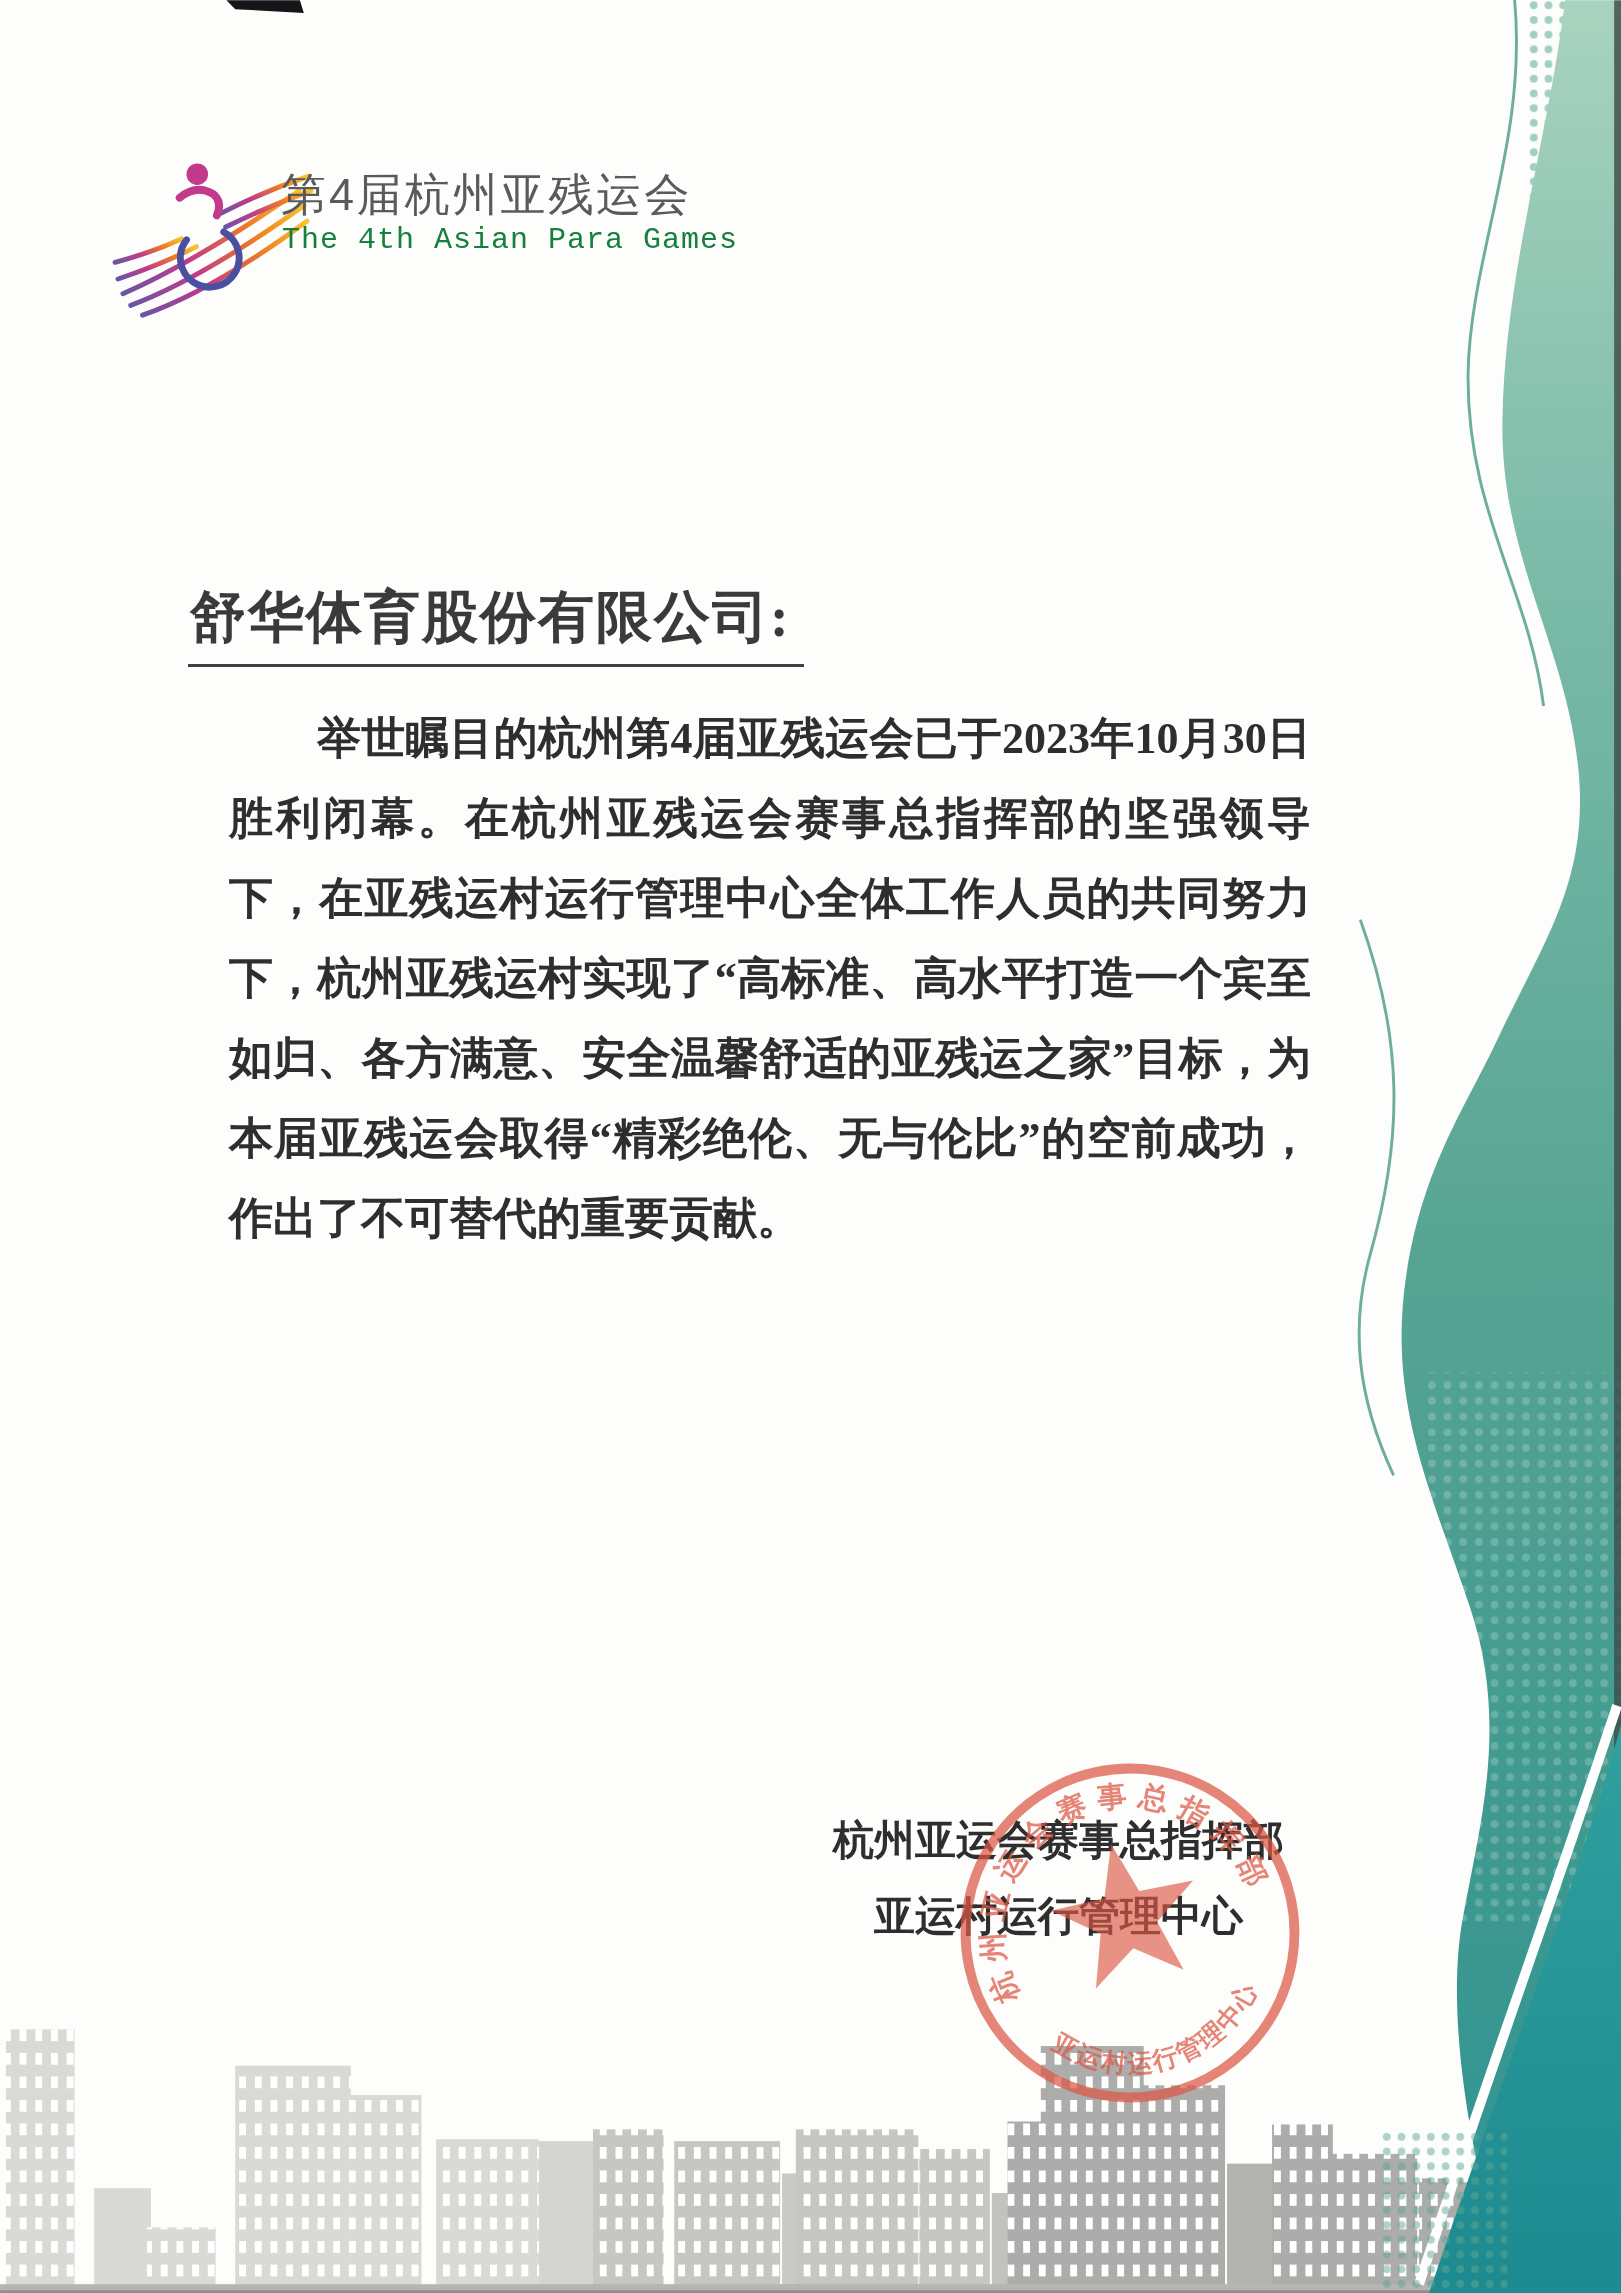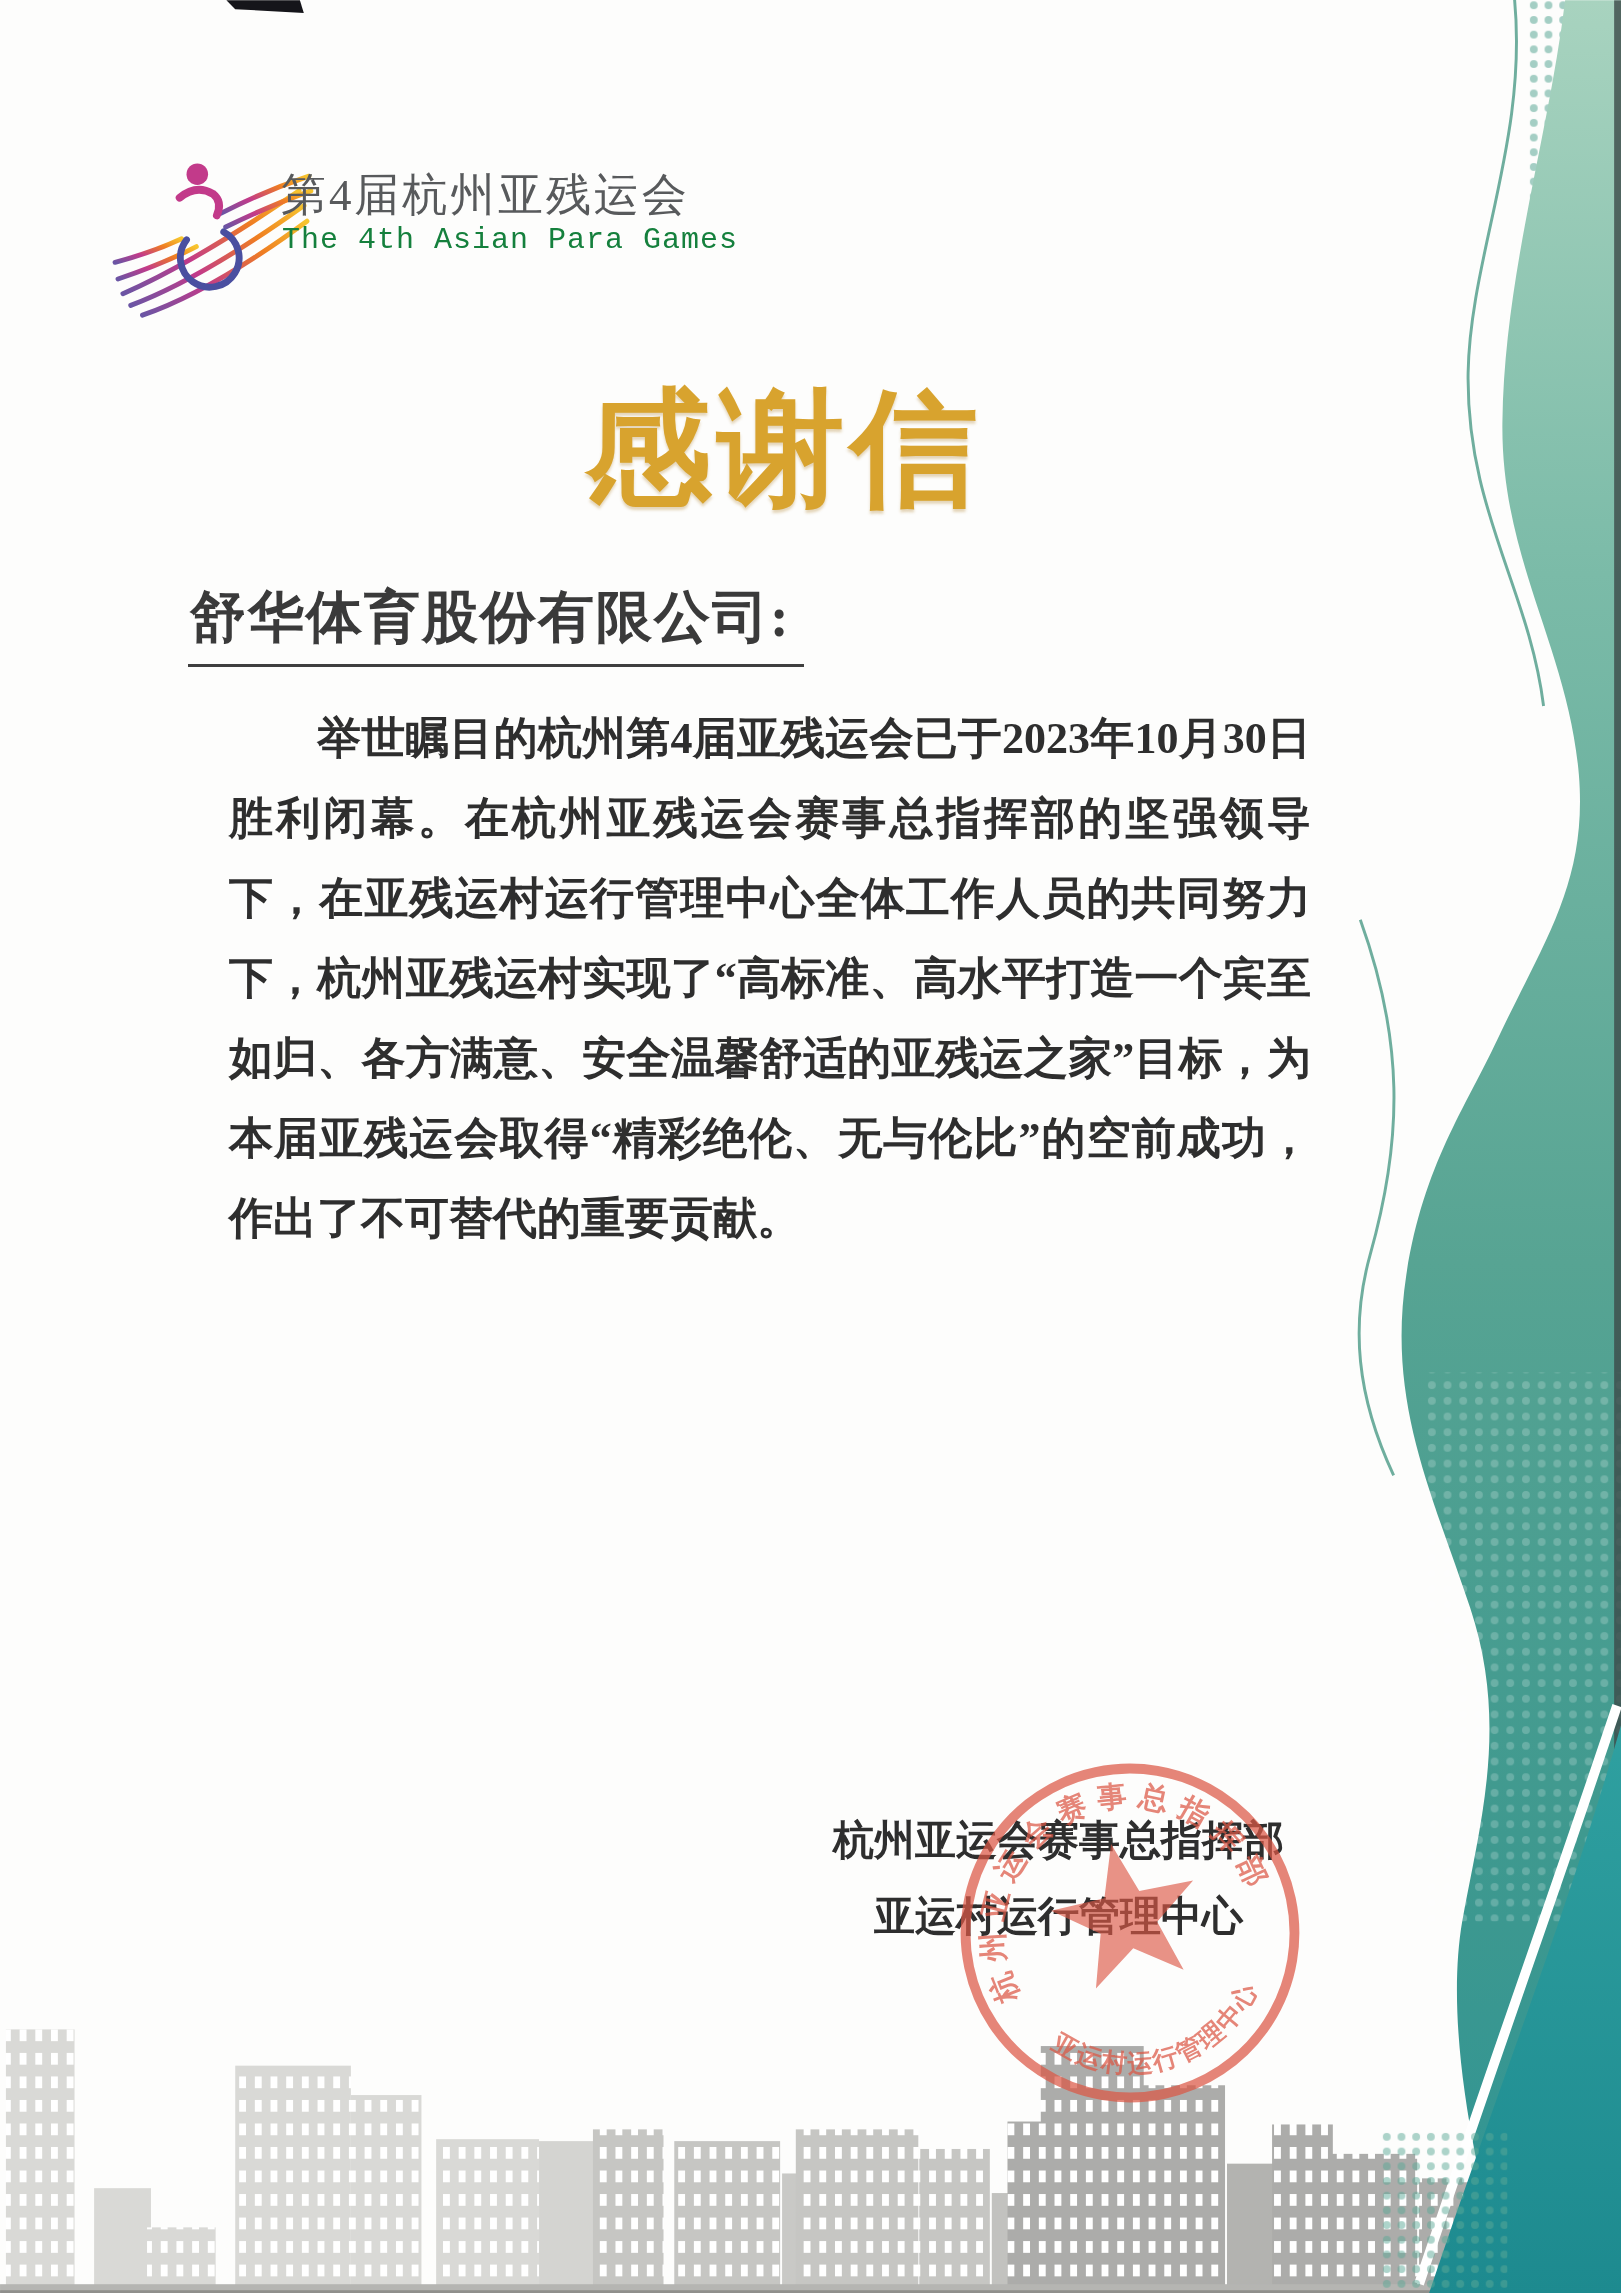--- a/index.html
+++ b/index.html
@@ -2,21 +2,21 @@
 <html><head>
 <meta charset="utf-8">
 <style>
   html,body{margin:0;padding:0;background:#e8e8e8;}
   #page{
     position:relative; width:1621px; height:2294px; background:#fdfdfc;
     overflow:hidden; font-family:"Liberation Serif","DejaVu Serif",serif;
   }
   .abs{position:absolute;}
   
-  #logo-zh{left:281px; top:165px; font-family:Liberation Serif, serif;
+  #logo-zh{left:281px; top:165px; font-family:Liberation Sans, sans-serif;
     font-size:45px; color:#585a5c; letter-spacing:2.9px; font-weight:500;}
   #logo-en{left:282px; top:223px; font-family:Liberation Mono, monospace;
     font-size:30px; color:#15803d; letter-spacing:1px;}
   
   #letter-title{
     left:0; top:365px; width:1568px; text-align:center;
     font-size:127px; font-weight:bold; letter-spacing:5.9px;
     color:#d8a32e; text-shadow:0 2.9px 2.9px rgba(170,120,25,.30);
   }
   
@@ -105,21 +105,20 @@
     </g>
     <g stroke="#c23a8a" stroke-width="8" stroke-linecap="round" fill="none">
       <path d="M78,62 Q95,48 112,58 Q122,66 116,80"></path>
     </g>
     <circle cx="96" cy="38" r="11" fill="#c23a8a"></circle>
   </svg>
 
   <div class="abs" id="logo-zh">第4届杭州亚残运会</div>
   <div class="abs" id="logo-en">The 4th Asian Para Games</div>
 
-  <div class="abs" id="letter-title">感谢信</div>
 
   <div class="abs" id="addressee">舒华体育股份有限公司:</div>
 
   <div class="abs" id="body-text">
     <p>举世瞩目的杭州第4届亚残运会已于2023年10月30日胜利闭幕。在杭州亚残运会赛事总指挥部的坚强领导下，在亚残运村运行管理中心全体工作人员的共同努力下，杭州亚残运村实现了“高标准、高水平打造一个宾至如归、各方满意、安全温馨舒适的亚残运之家”目标，为本届亚残运会取得“精彩绝伦、无与伦比”的空前成功，作出了不可替代的重要贡献。</p>
   </div>
 
   <div class="abs" id="signature">
     <div>杭州亚运会赛事总指挥部</div>
     <div>亚运村运行管理中心</div>

